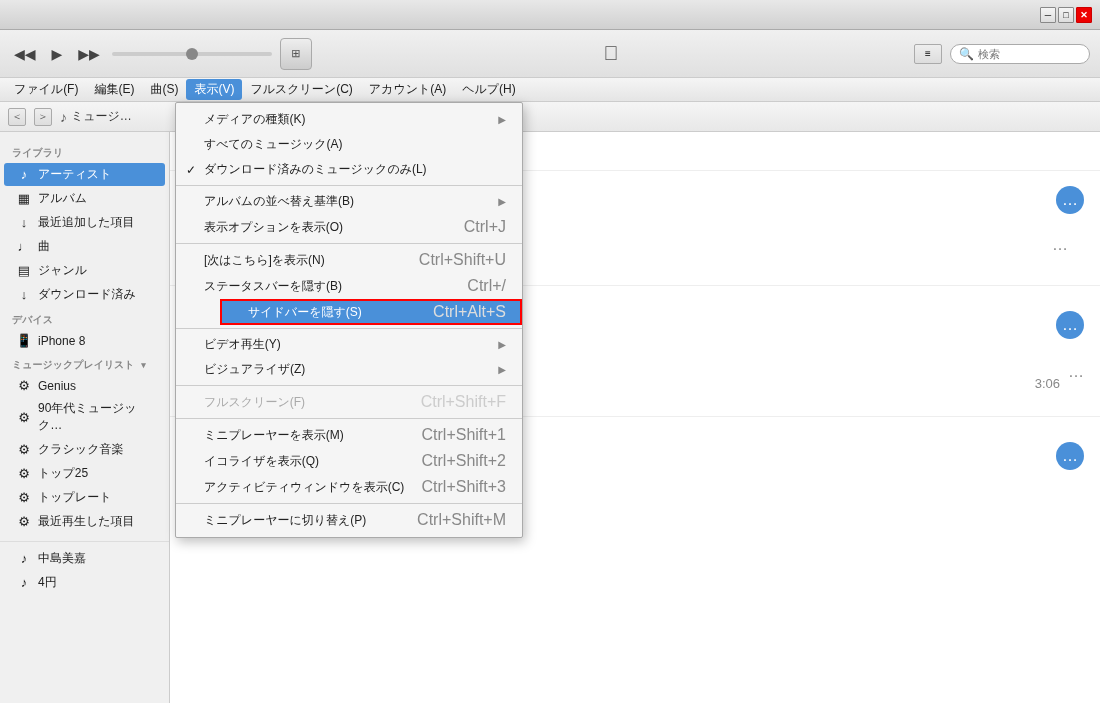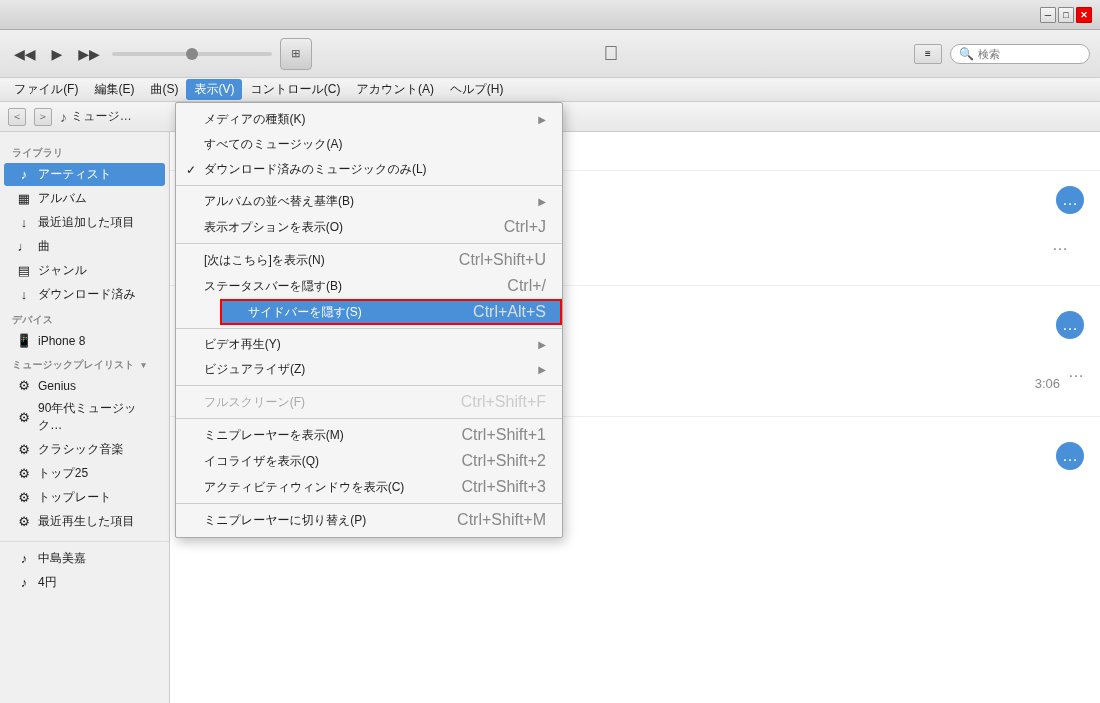--- a/index.html
+++ b/index.html
@@ -254,21 +254,21 @@
     #dropdown-overlay {
       position: fixed;
       top: 0; left: 0; right: 0; bottom: 0;
       z-index: 200;
       pointer-events: none;
     }
     #view-menu {
       position: absolute;
       top: 102px; 
       left: 175px;
-      width: 388px;
+      width: 348px;
       background: #f5f5f5;
       border: 1px solid #aaa;
       box-shadow: 2px 4px 12px rgba(0,0,0,0.25);
       z-index: 300;
       padding: 4px 0;
       border-radius: 2px;
     }
     .menu-entry {
       display: flex;
       align-items: center;
@@ -395,21 +395,21 @@
     <span style="color:#aaa; font-size:12px;">🔍</span>
     <input type="text" placeholder="検索" style="">
   </div>
 </div>
 
 <div id="menubar">
   <div class="menu-item">ファイル(F)</div>
   <div class="menu-item">編集(E)</div>
   <div class="menu-item">曲(S)</div>
   <div class="menu-item active">表示(V)</div>
-  <div class="menu-item">コントロール(C)</div>
+  <div class="menu-item">フルスクリーン(C)</div>
   <div class="menu-item">アカウント(A)</div>
   <div class="menu-item">ヘルプ(H)</div>
 </div>
 
 <div id="nav-bar">
   <div class="nav-arrow">＜</div>
   <div class="nav-arrow">＞</div>
   <div class="nav-breadcrumb">
     <span class="nav-music-icon">♪</span>
     <span class="nav-text">ミュージ…</span>

